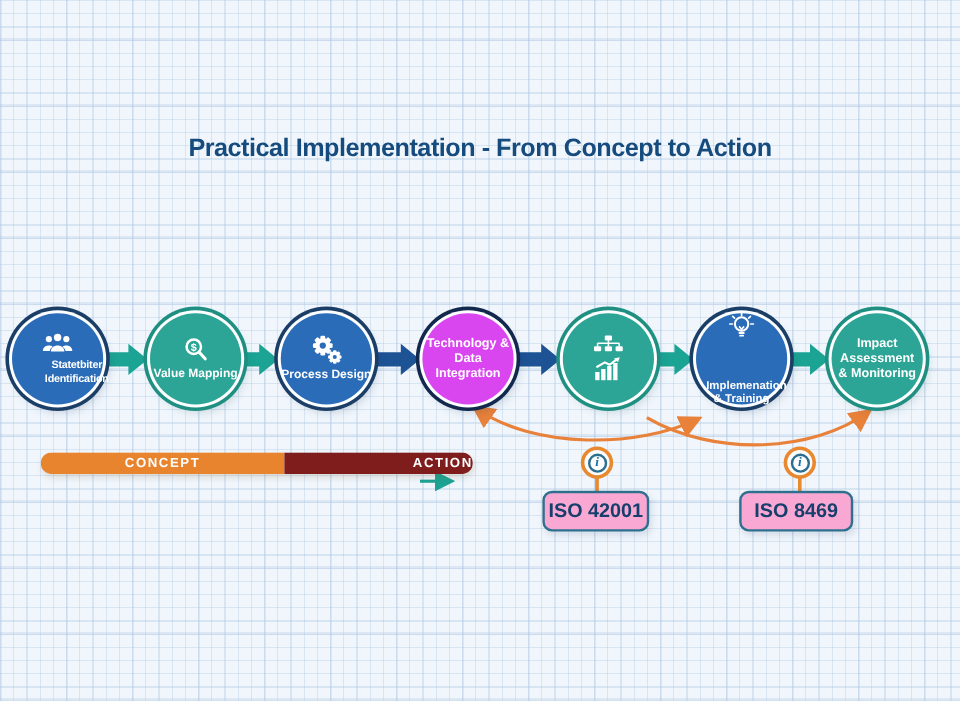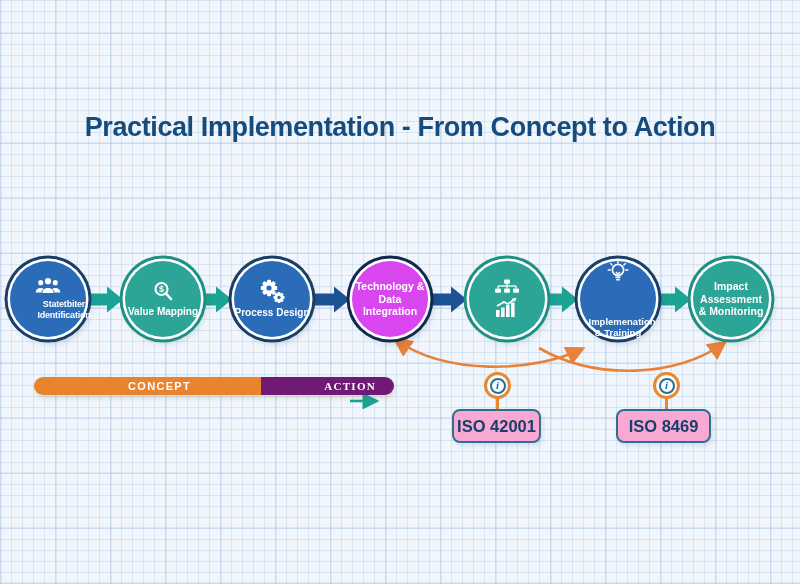--- a/index.html
+++ b/index.html
@@ -8,44 +8,44 @@
     font-family:"Liberation Sans", sans-serif;
     background-color:#f0f6fc;
     background-image:
       repeating-linear-gradient(0deg, rgba(176,200,228,.38) 0 1px, transparent 1px 11px),
       repeating-linear-gradient(90deg, rgba(176,200,228,.38) 0 1px, transparent 1px 11px),
       repeating-linear-gradient(0deg, rgba(150,180,215,.22) 0 2px, transparent 2px 55px),
       repeating-linear-gradient(90deg, rgba(150,180,215,.22) 0 2px, transparent 2px 55px);
   }
   .title{
     position:absolute;left:0;top:112px;width:800px;text-align:center;
-    font-size:27px;font-weight:bold;color:#164B7E;letter-spacing:-0.4px;
+    font-size:21px;font-weight:bold;color:#164B7E;letter-spacing:-0.4px;
   }
   
   .node{
     position:absolute;top:261px;width:76px;height:76px;border-radius:50%;
     display:flex;flex-direction:column;align-items:center;justify-content:center;
     text-align:center;color:#fff;z-index:3;
   }
   .node.blue{background:#2A6CB8;box-shadow:0 0 0 2.5px #fdfeff,0 0 0 5.5px #1B3E66,3px 5px 9px rgba(25,55,95,.28);}
   .node.navy{background:#d946ef;box-shadow:0 0 0 2.5px #fdfeff,0 0 0 5.5px #12294D,3px 5px 9px rgba(25,55,95,.28);}
   .node.teal{background:#2CA496;box-shadow:0 0 0 2.5px #fdfeff,0 0 0 5.5px #1F8F82,3px 5px 9px rgba(25,85,80,.25);}
   .nlabel{font-weight:bold;line-height:1.18;}
   .f9  {font-size:9px;width:68px;letter-spacing:-0.2px;margin-left:32px;}
   .f95 {font-size:9.5px;width:59px;margin-top:28px;}
   .f10 {font-size:10px;white-space:nowrap;}
   .f105{font-size:10.5px;width:70px;}
   .nicon{display:block;margin-bottom:2px;line-height:0;}
   
   .bar{position:absolute;left:34px;top:377px;width:360px;height:18px;border-radius:10px;
        overflow:hidden;display:flex;z-index:2;box-shadow:1px 3px 5px rgba(120,90,40,.18);}
   .bar-concept{width:203px;background:#E8842E;color:#fff;font-weight:bold;font-size:11px;
-       letter-spacing:1.3px;display:flex;align-items:center;justify-content:center;padding-left:24px;}
-  .bar-action{flex:1;background:#701a75;color:#fff;font-weight:bold;font-size:11px;
-       letter-spacing:1.3px;display:flex;align-items:center;justify-content:flex-end;padding-right:18px;font-family:Liberation Serif, serif;}
+       letter-spacing:1.3px;display:flex;align-items:center;justify-content:center;}
+  .bar-action{flex:1;background:#7f1d1d;color:#fff;font-weight:bold;font-size:11px;
+       letter-spacing:1.3px;display:flex;align-items:center;justify-content:flex-end;}
   
   .info-badge{position:absolute;top:372px;width:27px;height:27px;box-sizing:border-box;
        border:3px solid #E8882F;border-radius:50%;background:#fbfdfe;
        display:flex;align-items:center;justify-content:center;z-index:3;}
   .info-inner{width:16px;height:16px;box-sizing:border-box;border:2px solid #2D6E8F;border-radius:50%;
        display:flex;align-items:center;justify-content:center;
        font-family:"Liberation Serif", serif;font-style:italic;font-weight:bold;
        font-size:11px;color:#1A6FA8;line-height:1;}
   .info-stem{position:absolute;top:398px;width:3px;height:12px;background:#E8882F;z-index:2;}
   .iso-box{position:absolute;top:409px;height:34px;box-sizing:border-box;

